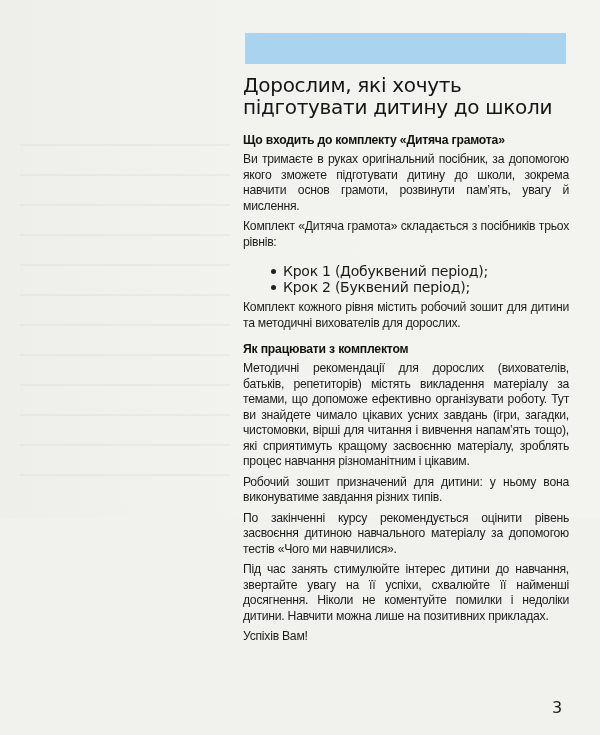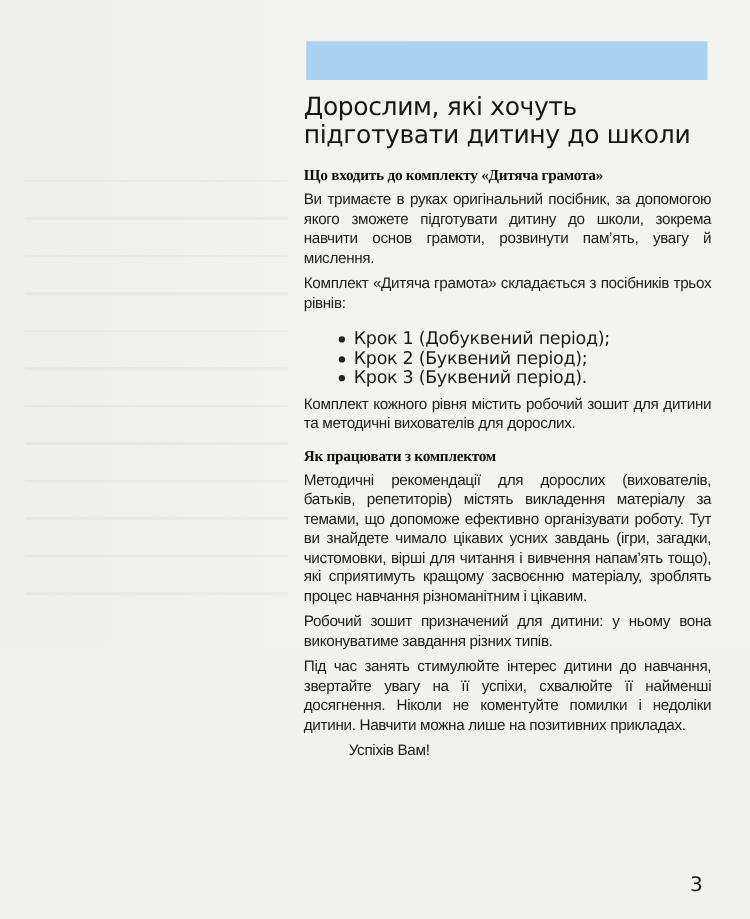--- a/index.html
+++ b/index.html
@@ -48,21 +48,21 @@
     .title {
       font-family: "DejaVu Sans", sans-serif;
       font-size: 20px;
       line-height: 22px;
       font-weight: normal;
       color: #151515;
       margin: 0 0 15px 0;
       letter-spacing: -0.3px;
     }
     .section-heading {
-      font-family: Liberation Serif, serif;
+      font-family: Liberation Sans, sans-serif;
       font-weight: bold;
       font-size: 12.2px;
       line-height: 15px;
       margin: 0 0 4px 0;
       letter-spacing: -0.2px;
       color: #111;
     }
     .para {
       font-family: Liberation Sans, sans-serif;
       font-size: 12.2px;
@@ -123,30 +123,27 @@
     <p class="para" style="margin-bottom:14px;">Комплект «Дитяча грамота» складається з посібників трьох рівнів:</p>
     <ul class="steps">
       <li>
         <span class="bullet"></span>
         <span>Крок 1 (Добуквений період);</span>
       </li>
       <li>
         <span class="bullet"></span>
         <span>Крок 2 (Буквений період);</span>
       </li>
-      <li>
-        <span class="bullet"></span>
-        <span>Крок 3 (Буквений період).</span>
-      </li>
     </ul>
     <p class="para">Комплект кожного рівня містить робочий зошит для дитини та методичні вихователів для дорослих.</p>
 
     <div class="gap"></div>
 
     <h2 class="section-heading">Як працювати з комплектом</h2>
     <p class="para">Методичні рекомендації для дорослих (вихователів, батьків, репетиторів) містять викладення матеріалу за темами, що допоможе ефективно організувати роботу. Тут ви знайдете чимало цікавих усних завдань (ігри, загадки, чистомовки, вірші для читання і вивчення напам’ять тощо), які сприятимуть кращому засвоєнню матеріалу, зроблять процес навчання різноманітним і цікавим.</p>
     <p class="para">Робочий зошит призначений для дитини: у ньому вона виконуватиме завдання різних типів.</p>
+    <p class="para">По закінченні курсу рекомендується оцінити рівень засвоєння дитиною навчального матеріалу за допомогою тестів «Чого ми навчилися».</p>
     <p class="para">Під час занять стимулюйте інтерес дитини до навчання, звертайте увагу на її успіхи, схвалюйте її найменші досягнення. Ніколи не коментуйте помилки і недоліки дитини. Навчити можна лише на позитивних прикладах.</p>
-    <p class="para" style="text-align:left;margin-left:36px;">Успіхів Вам!</p>
+    <p class="para" style="text-align:left;">Успіхів Вам!</p>
   </div>
 
   <div class="page-number">3</div>
 </div>
 
 </body></html>

